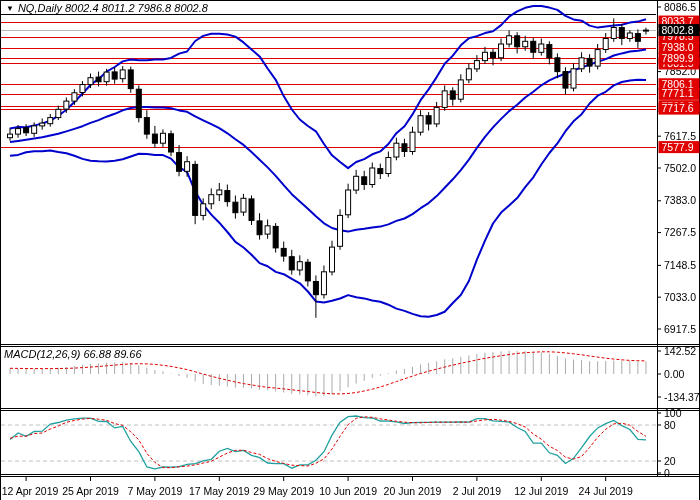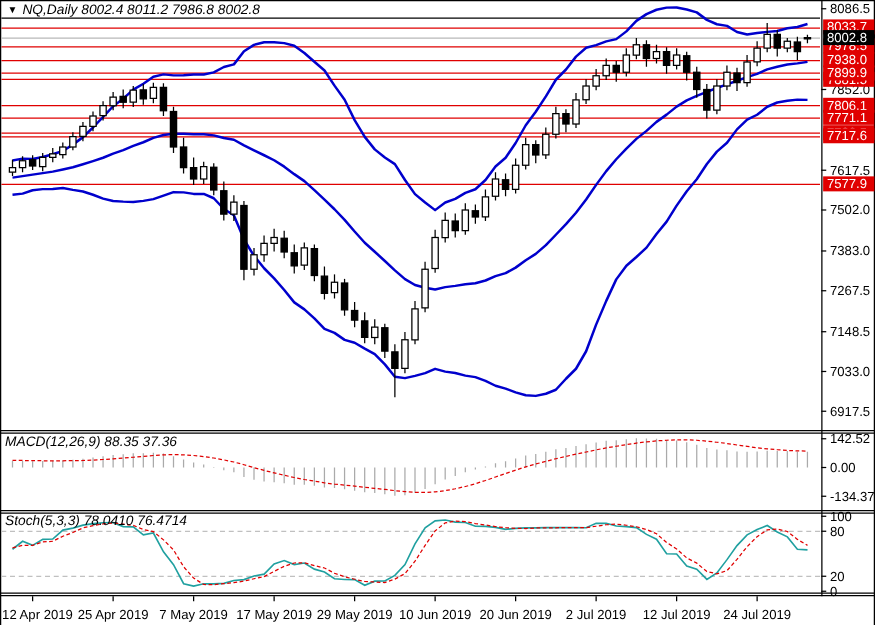--- a/index.html
+++ b/index.html
@@ -386,15 +386,14 @@
         <text x="412.50000000000006" y="495" fill="#000000" font-size="10.5" text-anchor="middle">20 Jun 2019</text>
         <line x1="476.90000000000003" y1="477" x2="476.90000000000003" y2="481" stroke="#000000"></line>
         <text x="476.90000000000003" y="495" fill="#000000" font-size="10.5" text-anchor="middle">2 Jul 2019</text>
         <line x1="541.3000000000001" y1="477" x2="541.3000000000001" y2="481" stroke="#000000"></line>
         <text x="541.3000000000001" y="495" fill="#000000" font-size="10.5" text-anchor="middle">12 Jul 2019</text>
         <line x1="605.7" y1="477" x2="605.7" y2="481" stroke="#000000"></line>
         <text x="605.7" y="495" fill="#000000" font-size="10.5" text-anchor="middle">24 Jul 2019</text>
       </g>
     </svg>
   <div class="overlay" id="main-title"><span class="dd">▼</span><span>NQ,Daily 8002.4 8011.2 7986.8 8002.8</span></div>
-  <div class="overlay" id="macd-title">MACD(12,26,9) 88.35 37.36</div>
-  <div class="overlay" id="stoch-title">Stoch(5,3,3) 78.0410 76.4714</div>
+  <div class="overlay" id="macd-title">MACD(12,26,9) 66.88 89.66</div>
 </div>
 
 </body></html>

